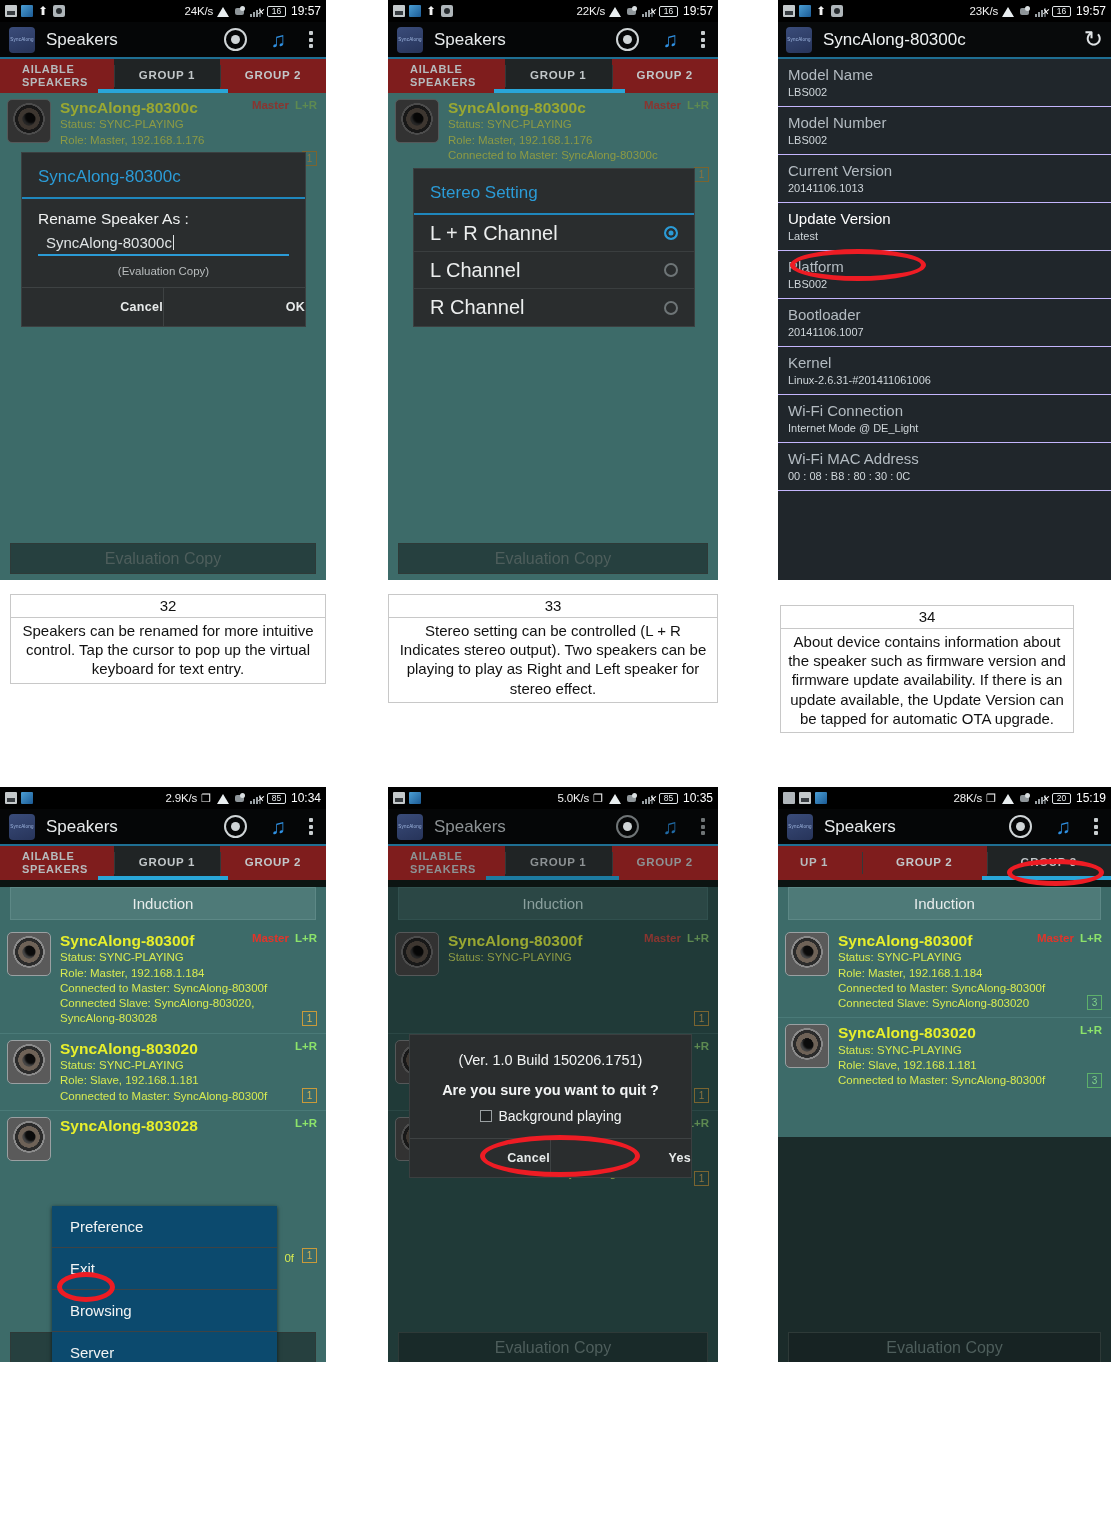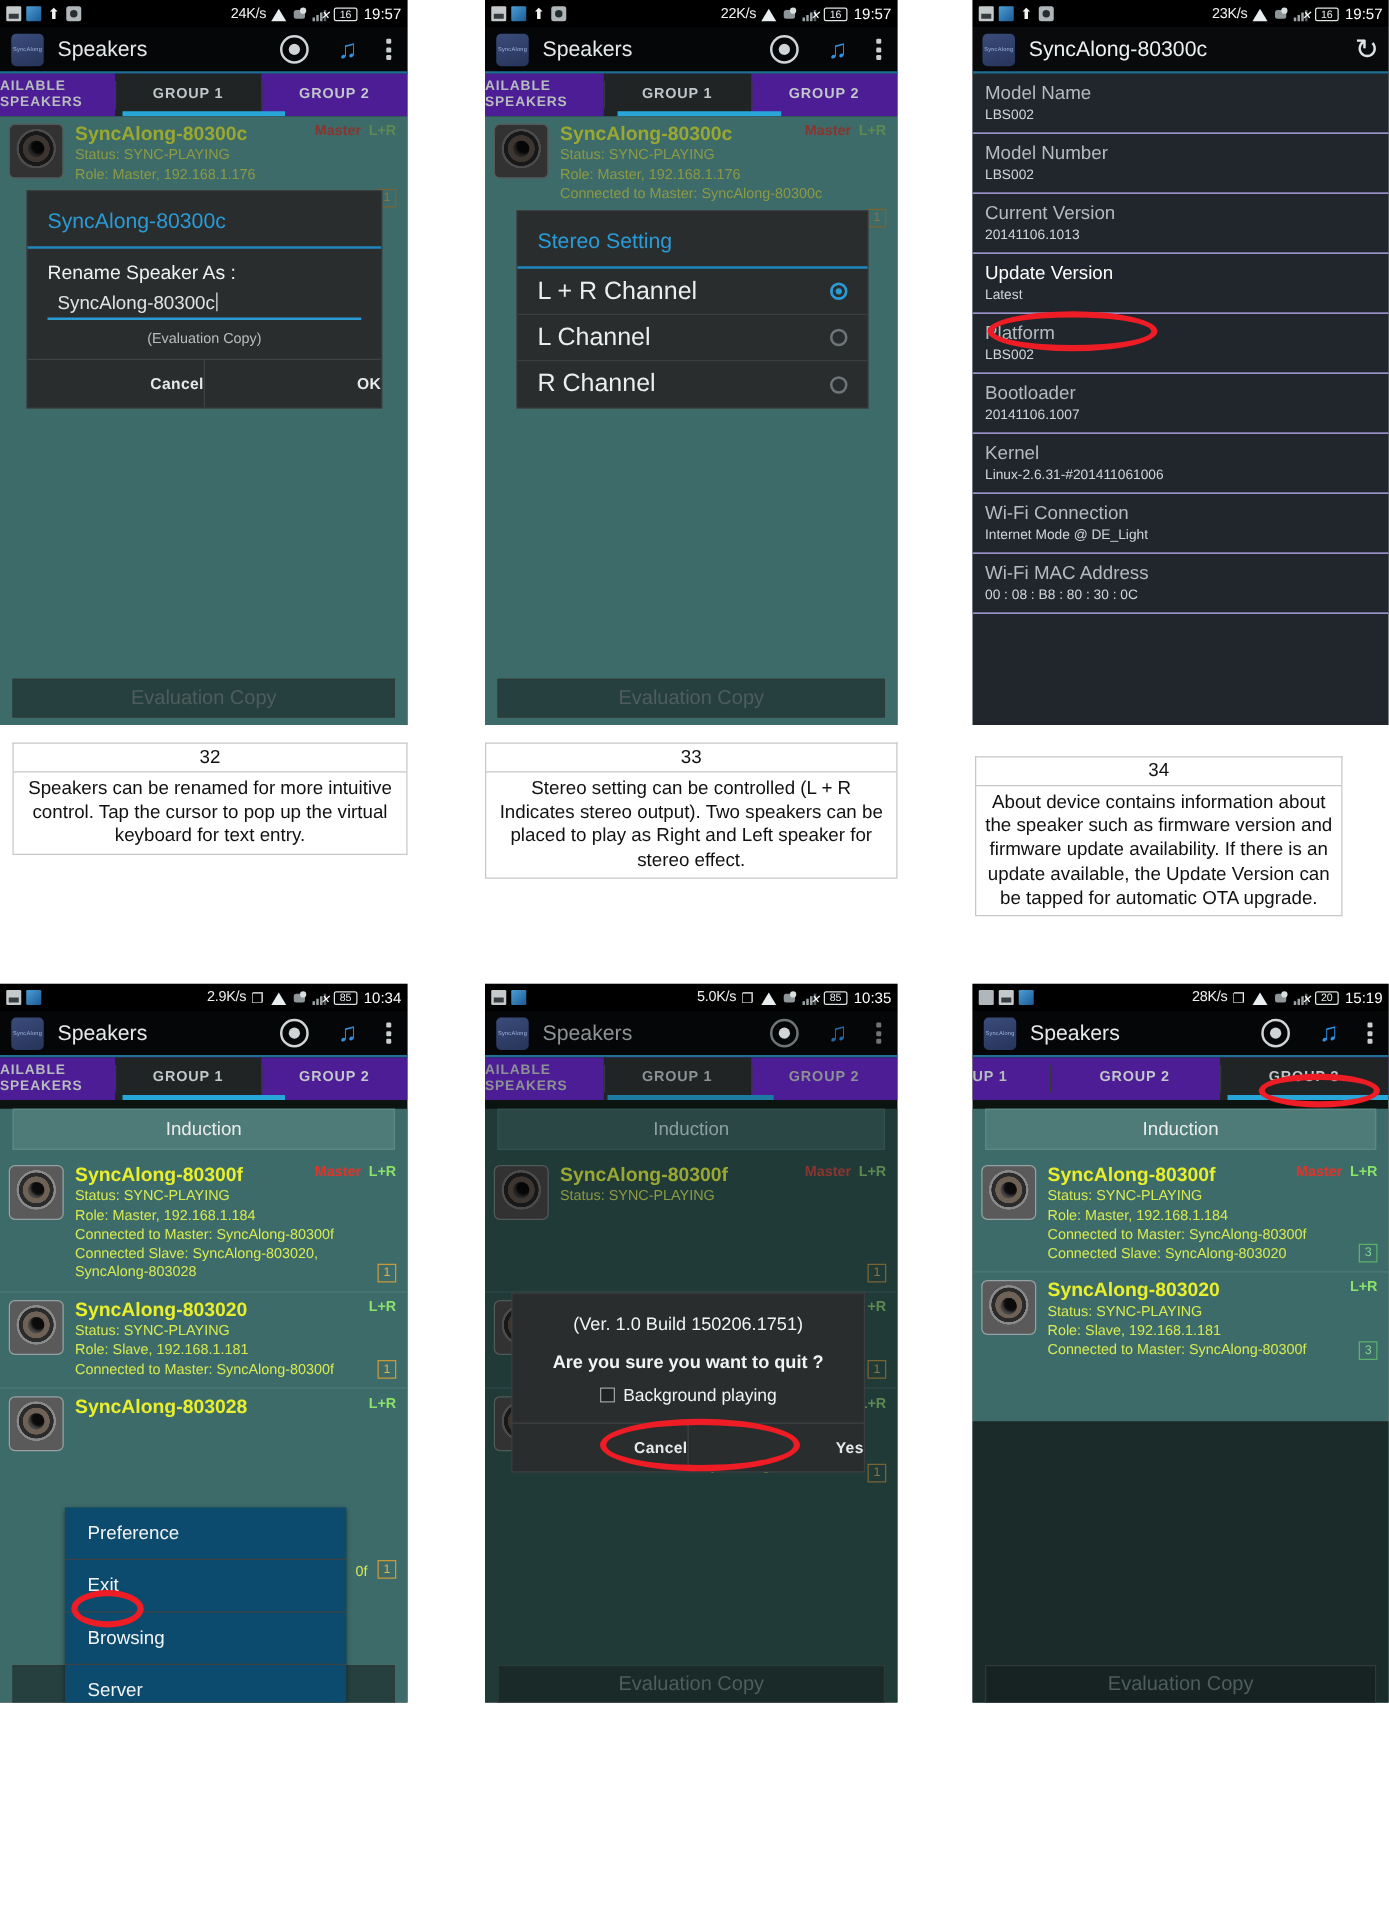--- a/index.html
+++ b/index.html
@@ -88,21 +88,21 @@
   .apptitle { color:#e6e9ea; font-size:17px; margin-left:11px; font-weight:400; }
   .ab-icons { margin-left:auto; display:flex; align-items:center; gap:23px; padding-right:3px; }
   .spk-ico { width:23px;height:23px;border-radius:50%;border:2px solid #cfd4d6; position:relative; }
   .spk-ico:after{content:'';position:absolute;left:5px;top:5px;width:9px;height:9px;border-radius:50%;background:#cfd4d6;}
   .notes-ico { color:#2f8fe0; font-size:21px; line-height:21px; }
   .dots-ico { width:5px; }
   .dots-ico i { display:block; width:4px;height:4px;background:#c9ced0;margin:2.6px 0;border-radius:1px; }
   .refresh-ico { margin-left:auto; color:#dfe3e5; font-size:23px; line-height:23px; }
 
   
-  .tabs { height:34px; background:#4c1d95; display:flex; position:relative; }
+  .tabs { height:34px; background:#7f1d1d; display:flex; position:relative;padding-left:22px; }
   .tab {
     flex:1; display:flex; align-items:center; justify-content:center;
     color:#c2c7c9; font-size:11.5px; letter-spacing:.7px; font-weight:bold;
     position:relative; text-align:center; line-height:1.15;
   }
   .tab.dim { color:#b6bbbd; }
   .tab + .tab:before {
     content:''; position:absolute; left:0; top:6px; bottom:6px; width:1px; background:#343839;
   }
   .tab.active { background:#202425; }
@@ -423,21 +423,21 @@
             <span class="radio"></span>
           </div>
         </div>
 
         <div class="evalbar">Evaluation Copy</div>
       </div>
     </div>
 
     <div class="capbox" style="left:0px;top:594px;width:330px;">
       <div class="capnum">33</div>
-      <div class="captxt overflow-txt">Stereo setting can be controlled (L + R Indicates stereo output). Two speakers can be placed to play as Right and Left speaker for stereo effect.</div>
+      <div class="captxt overflow-txt">Stereo setting can be controlled (L + R Indicates stereo output). Two speakers can be playing to play as Right and Left speaker for stereo effect.</div>
     </div>
   </div>
 
   <div class="fig" style="left:778px;top:0px;width:333px;">
     <div class="phone" style="height:580px;background:#20262b;">
 
       <div class="statusbar">
         <div class="sb-left">
           <span class="sb-ico ico-gallery"></span>
           <span class="sb-ico ico-blue"></span>

